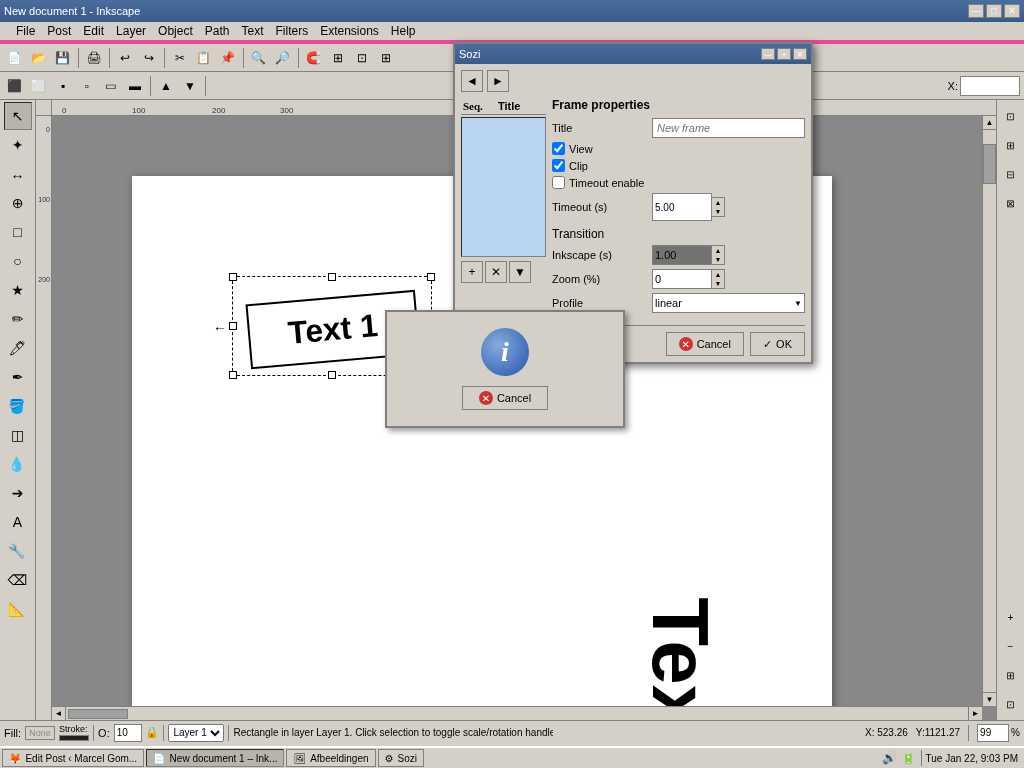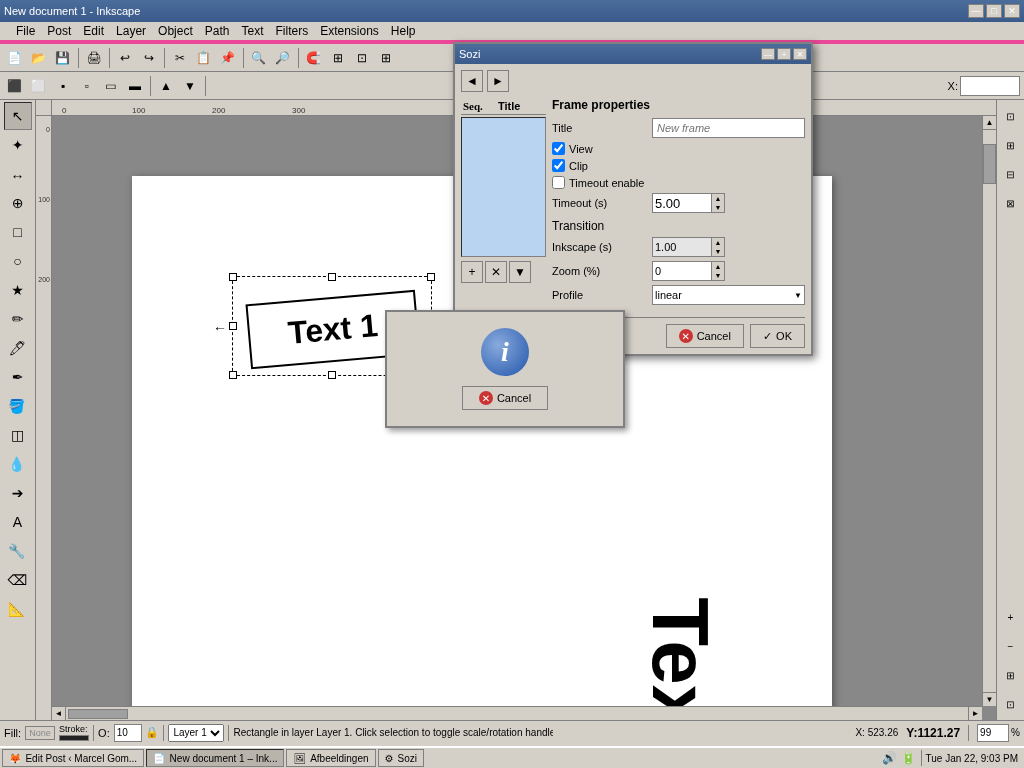--- a/index.html
+++ b/index.html
@@ -538,21 +538,21 @@
     <div class="tool-btn">⌫</div>
     <div class="tool-btn">📐</div>
   </div>
 
   <div id="canvas-area" style="position:relative; flex:1; overflow:hidden; background:#888;">
     <div id="ruler-corner"></div>
     <div id="ruler-h">
       <span class="ruler-tick" style="left:10px;">0</span>
       <span class="ruler-tick" style="left:80px;">100</span>
       <span class="ruler-tick" style="left:160px;">200</span>
-      <span class="ruler-tick" style="left:240px;">300</span>
+      <span class="ruler-tick" style="left:228px;">300</span>
     </div>
     <div id="ruler-v">
       <span class="ruler-tick-v" style="top:10px; right:1px; font-size:7px;">0</span>
       <span class="ruler-tick-v" style="top:80px; right:1px; font-size:7px;">100</span>
       <span class="ruler-tick-v" style="top:160px; right:1px; font-size:7px;">200</span>
     </div>
     <div id="canvas-content">
 
       <div id="page-white">
 
@@ -615,21 +615,21 @@
   <input type="text" value="10" style="width: 28px; height: 18px; border: 1px solid rgb(128, 128, 128); font-size: 10px; padding: 0px 2px;">
   <span>🔒</span>
   <div class="status-sep"></div>
   <select style="height:18px; font-size:10px;">
     <option>Layer 1</option>
   </select>
   <div class="status-sep"></div>
   <span style="font-size:10px; overflow:hidden; white-space:nowrap; max-width:320px;">Rectangle in layer Layer 1. Click selection to toggle scale/rotation handles.</span>
   <div style="margin-left:auto; display:flex; gap:8px; align-items:center;">
     <span style="font-size:10px;">X: 523.26</span>
-    <span style="font-size:12px;font-weight:bold;">Y:1121.27</span>
+    <span style="font-size:10px;">Y:1121.27</span>
     <div class="status-sep"></div>
     <div id="zoom-area" style="display:flex; align-items:center; gap:2px;">
       <input type="text" value="99" style="width: 32px; height: 18px; border: 1px solid rgb(128, 128, 128); font-size: 10px; padding: 0px 2px;">
       <span style="font-size:10px;">%</span>
     </div>
   </div>
 </div>
 
 <div id="taskbar" style="position:absolute; bottom:0; left:0; right:0; height:22px; background:#d4d0c8; border-top:2px solid #ffffff; display:flex; align-items:center; gap:2px; padding:0 2px; z-index:300;">
   <div class="taskbar-btn">
@@ -712,34 +712,34 @@
         <div class="prop-row">
           <label class="prop-check">
             <input type="checkbox" style="">
             <span>Timeout enable</span>
           </label>
         </div>
 
         <div class="prop-row">
           <span class="prop-label">Timeout (s)</span>
           <div class="prop-spin">
-            <input type="text" value="5.00" style="width: 60px; height: 20px; border: 1px solid rgb(128, 128, 128); background: white; font-size: 13px; padding: 0px 2px;">
+            <input type="text" value="5.00" style="width: 60px; height: 28px; border: 1px solid rgb(128, 128, 128); background: white; font-size: 10px; padding: 0px 2px;">
             <div class="spin-arrows">
               <button class="spin-up">▲</button>
               <button class="spin-dn">▼</button>
             </div>
           </div>
         </div>
 
         <div class="section-title">Transition</div>
 
         <div class="prop-row">
           <span class="prop-label">Inkscape (s)</span>
           <div class="prop-spin">
-            <input type="text" value="1.00" style="width: 60px; height: 20px; border: 1px solid rgb(128, 128, 128); background: #e5e5e5; font-size: 11px; padding: 8px 2px;">
+            <input type="text" value="1.00" style="width: 60px; height: 20px; border: 1px solid rgb(128, 128, 128); background: #737373; font-size: 11px; padding: 8px 2px;">
             <div class="spin-arrows">
               <button class="spin-up">▲</button>
               <button class="spin-dn">▼</button>
             </div>
           </div>
         </div>
 
         <div class="prop-row">
           <span class="prop-label">Zoom (%)</span>
           <div class="prop-spin">

